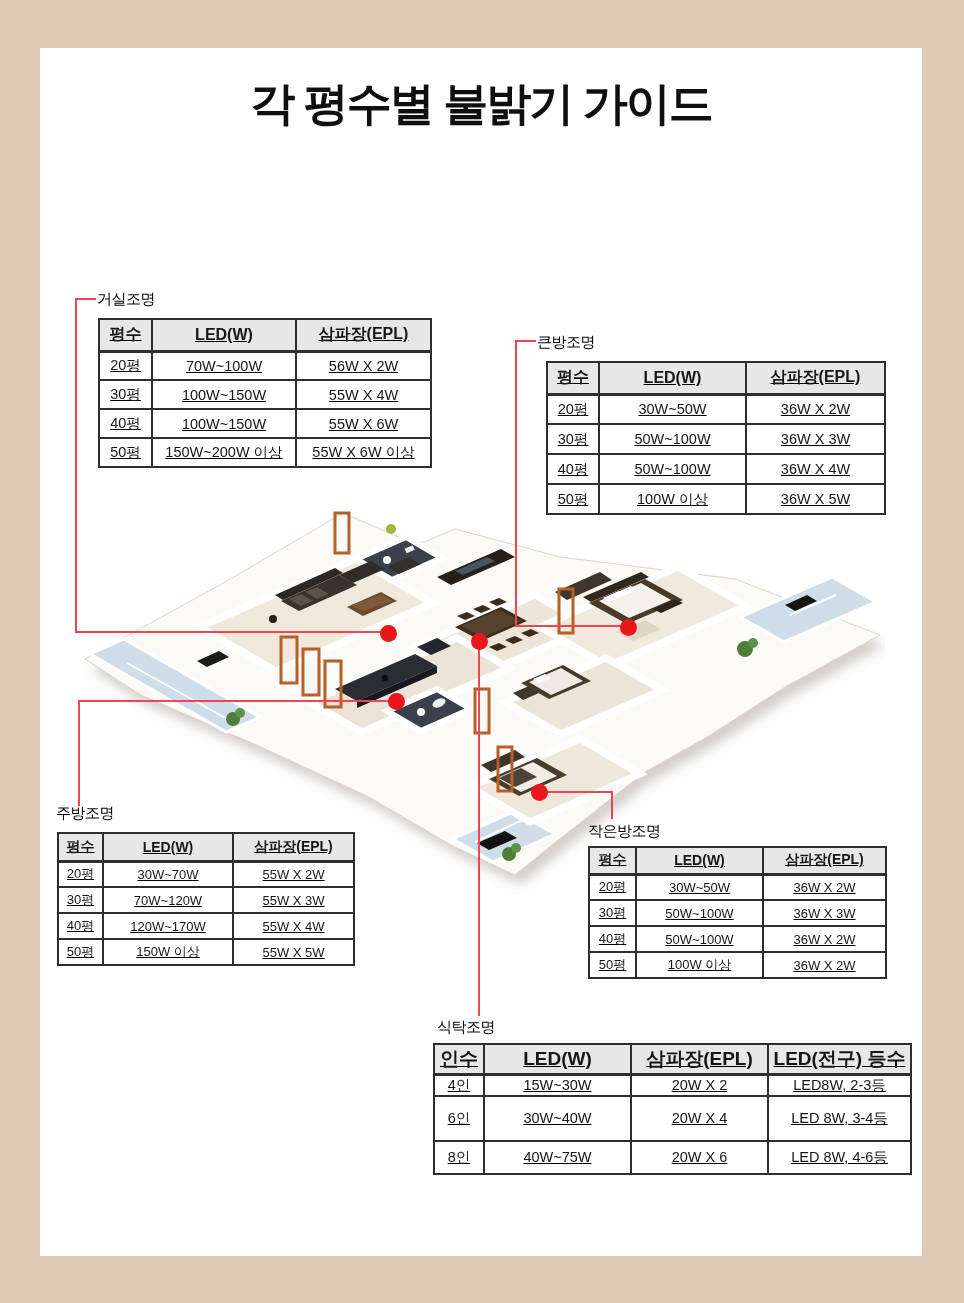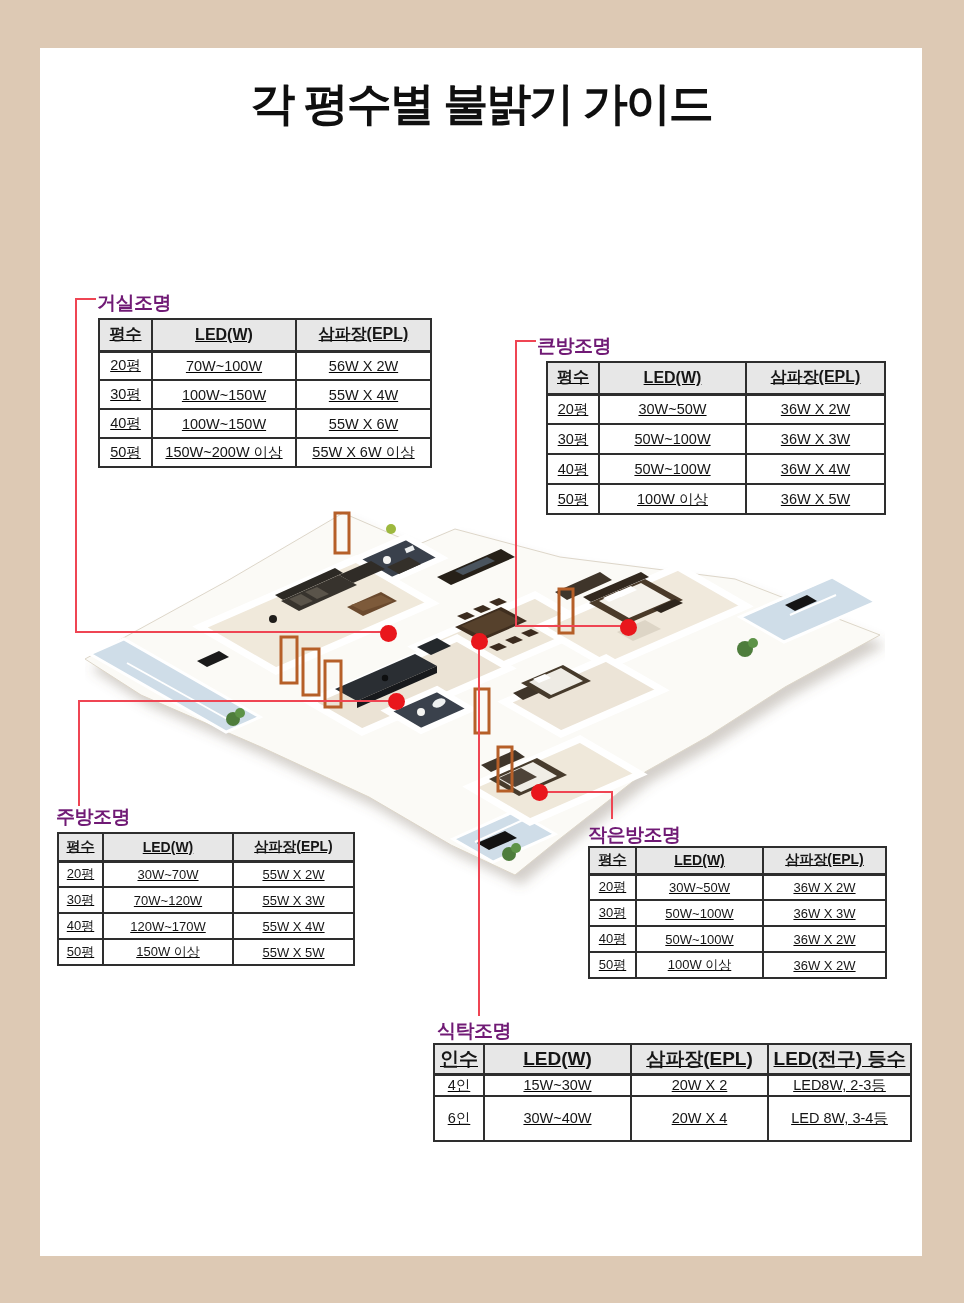--- a/index.html
+++ b/index.html
@@ -12,21 +12,21 @@
   .canvas{position:absolute;left:0;top:0;width:964px;height:1303px;overflow:hidden;}
   .panel{position:absolute;left:40px;top:48px;width:882px;height:1208px;background:#ffffff;}
   .title{
     position:absolute;left:40px;top:72px;width:882px;height:64px;
     text-align:center;font-size:45px;font-weight:900;color:#0f0f0f;
     letter-spacing:-2px;line-height:64px;
   }
   .notice-row{position:absolute;left:40px;top:174px;width:882px;display:flex;justify-content:center;align-items:center;gap:9px;}
   .notice-text{font-size:15.5px;color:#1e1e1e;letter-spacing:-0.5px;}
   .tlabel{
-    position:absolute;font-size:19px;font-weight:bold;color:#701a75;letter-spacing:-0.5px;white-space:nowrap;
+    position:absolute;font-size:15px;font-weight:normal;color:#000000;letter-spacing:-0.5px;white-space:nowrap;
   }
   table.gtable{
     position:absolute;border-collapse:collapse;table-layout:fixed;background:#fff;text-decoration:underline;
   }
   .gtable th,.gtable td{
     border:2px solid #2e2e2e;text-align:center;vertical-align:middle;
     padding:0;color:#161616;white-space:nowrap;overflow:hidden;
   }
   .gtable th{background:#e7e7e7;font-weight:bold;border-bottom-width:3px;}
   .t-lg th{font-size:16px;}  .t-lg td{font-size:14.5px;}
@@ -350,16 +350,22 @@
         <td>15W~30W</td>
         <td>20W X 2</td>
         <td>LED8W, 2-3등</td>
       </tr>
       <tr style="height:45px">
         <td>6인</td>
         <td>30W~40W</td>
         <td>20W X 4</td>
         <td>LED 8W, 3-4등</td>
       </tr>
+      <tr style="height:33px">
+        <td>8인</td>
+        <td>40W~75W</td>
+        <td>20W X 6</td>
+        <td>LED 8W, 4-6등</td>
+      </tr>
     </tbody>
   </table>
 
 </div>
 
 </body></html>

